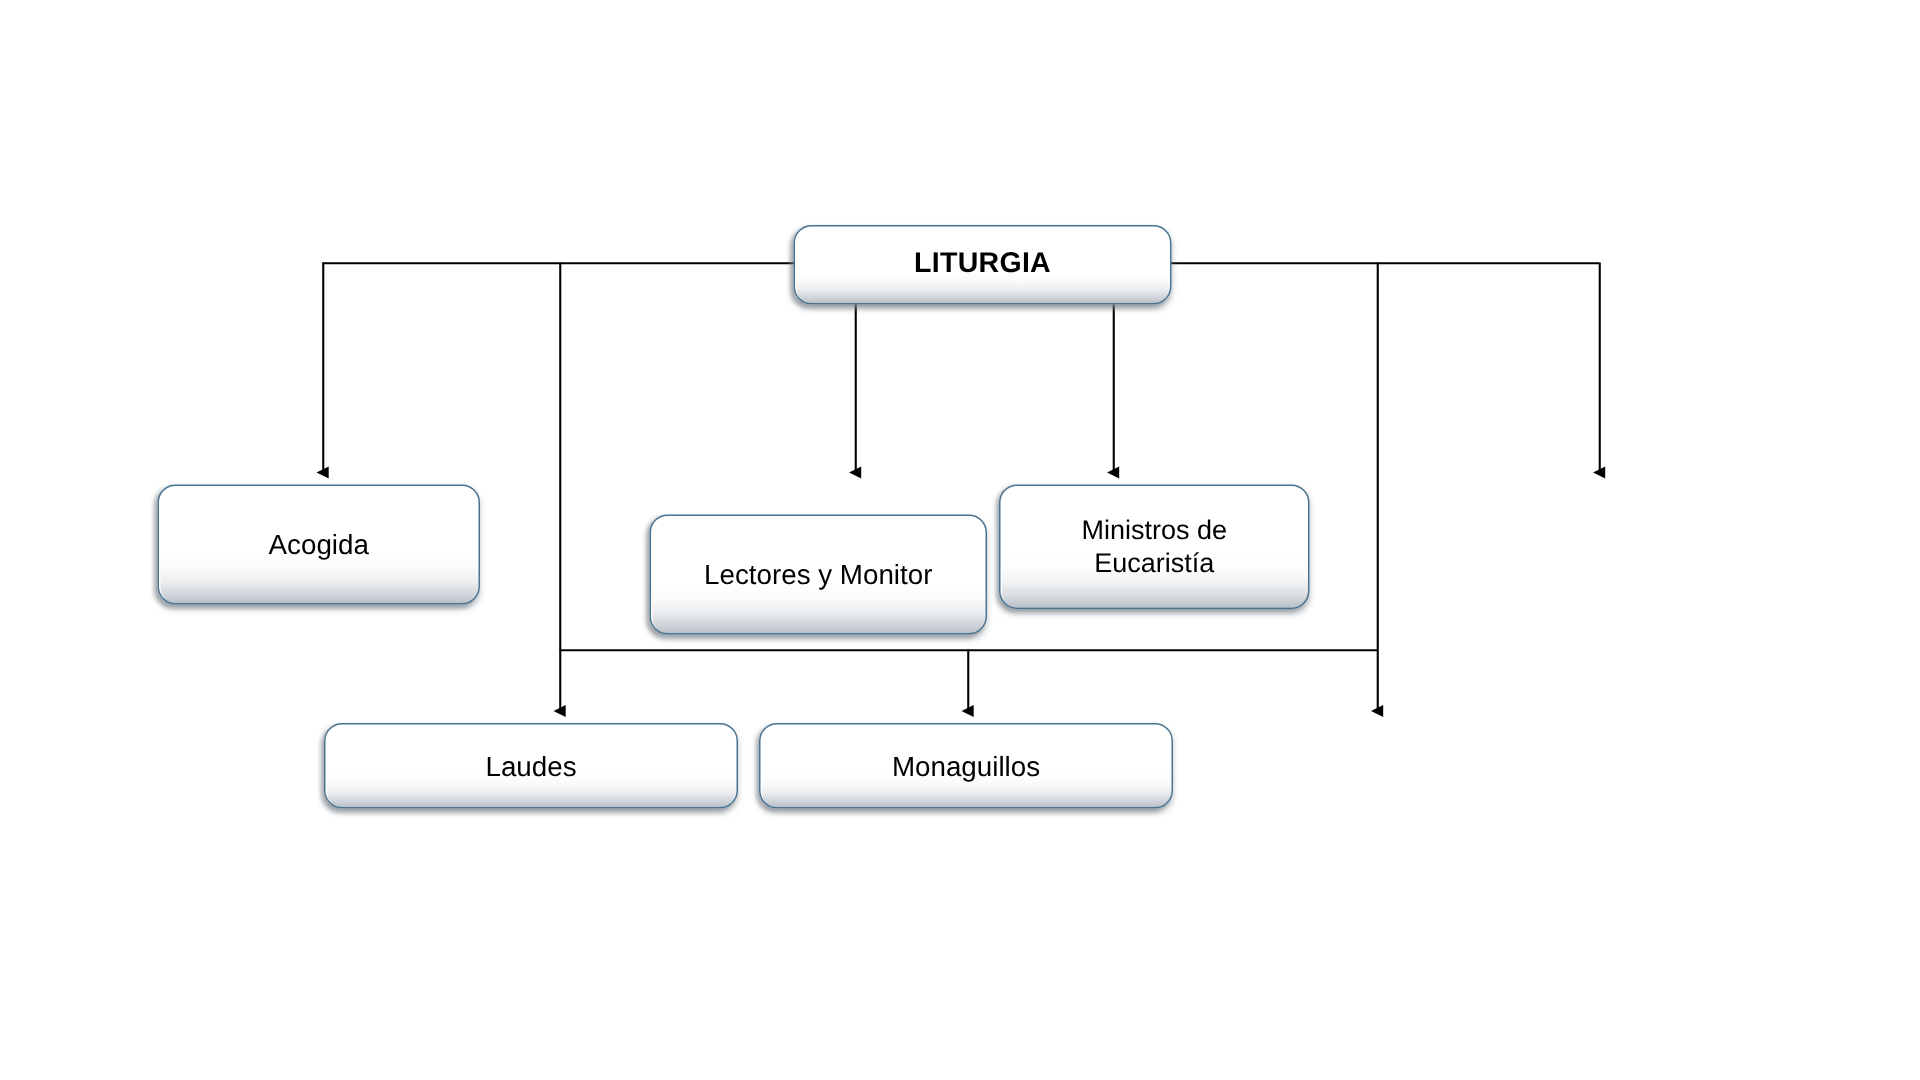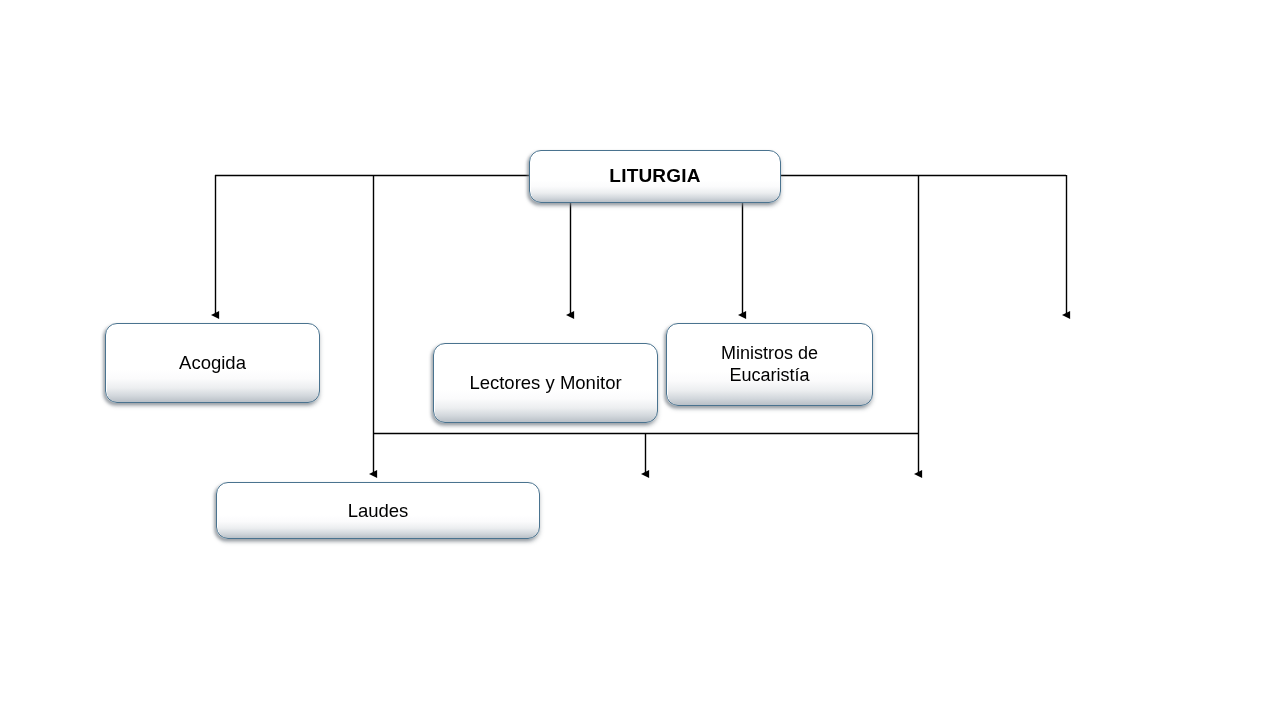--- a/index.html
+++ b/index.html
@@ -111,19 +111,22 @@
   <div class="node child" style="left:433px; top:323px; width:225px; height:80px;margin-top:20px;">
     <span class="node-label">Lectores y Monitor</span>
   </div>
 
   <div class="node child two-line" style="left:666px; top:323px; width:207px; height:83px;">
     <span class="node-label">Ministros de
 Eucaristía</span>
   </div>
 
 
-  <div class="node child" style="left:216px; top:482px; width:324px; height:57px;">
+  <div class="node child" style="left:216px; top:482px; width:276px; height:57px;">
     <span class="node-label">Laudes</span>
   </div>
 
+  <div class="node child" style="left:506px; top:482px; width:276px; height:57px;">
+    <span class="node-label">Monaguillos</span>
+  </div>
 
 
 </div>
 
 </body></html>

